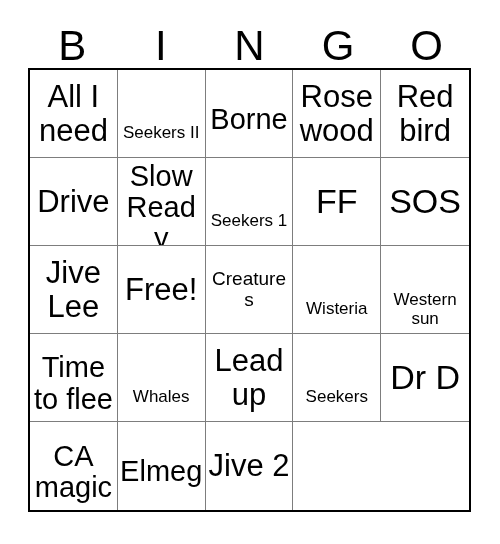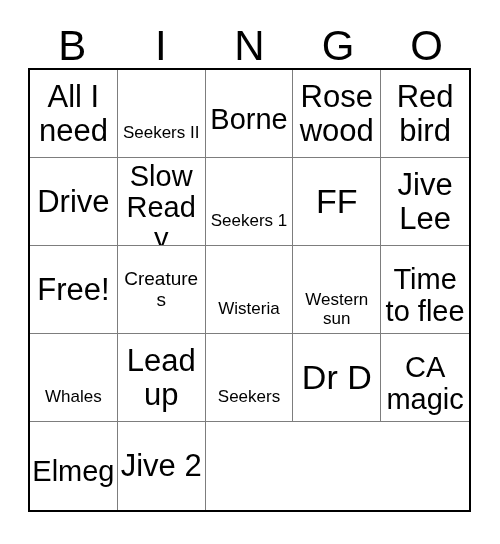--- a/index.html
+++ b/index.html
@@ -106,20 +106,23 @@
       </div>
     <div class="cell">
         <span class="cell-text sz-md">Slow Ready</span>
       </div>
     <div class="cell">
         <span class="cell-text sz-sm">Seekers 1</span>
       </div>
     <div class="cell">
         <span class="cell-text sz-xl">FF</span>
       </div>
+    <div class="cell">
+        <span class="cell-text sz-xl">SOS</span>
+      </div>
 
     <div class="cell">
         <span class="cell-text sz-lg">Jive Lee</span>
       </div>
     <div class="cell">
         <span class="cell-text sz-lg">Free!</span>
       </div>
     <div class="cell">
         <span class="cell-text sz-xs">Creatures</span>
       </div>

